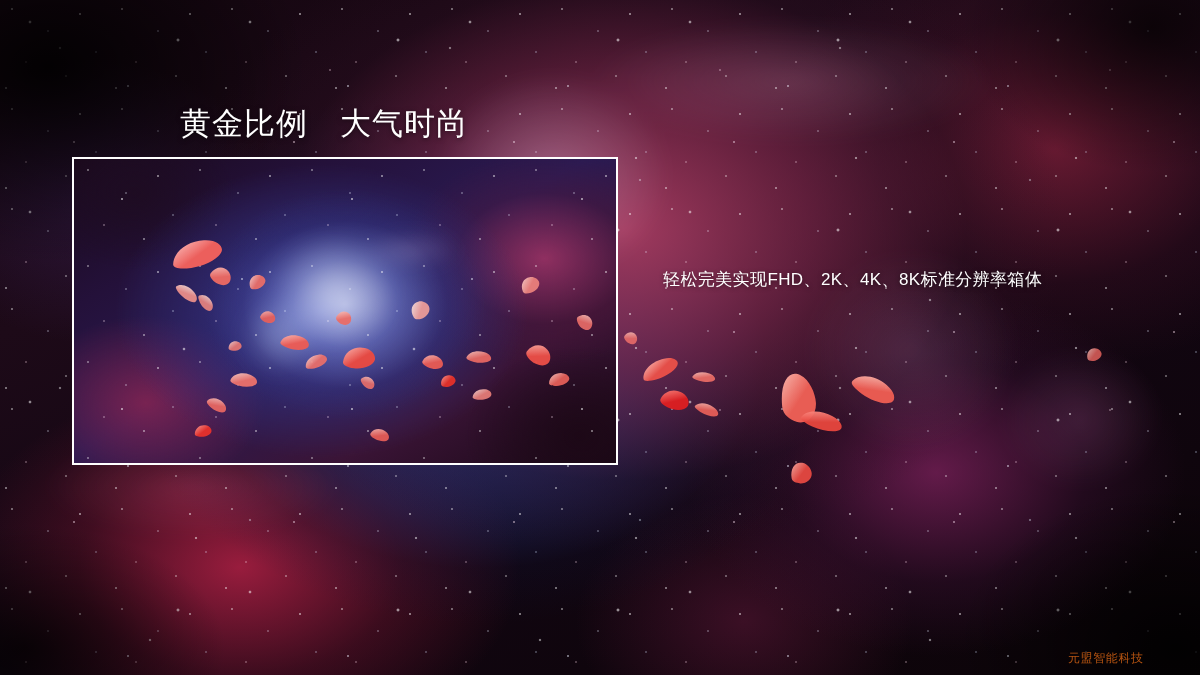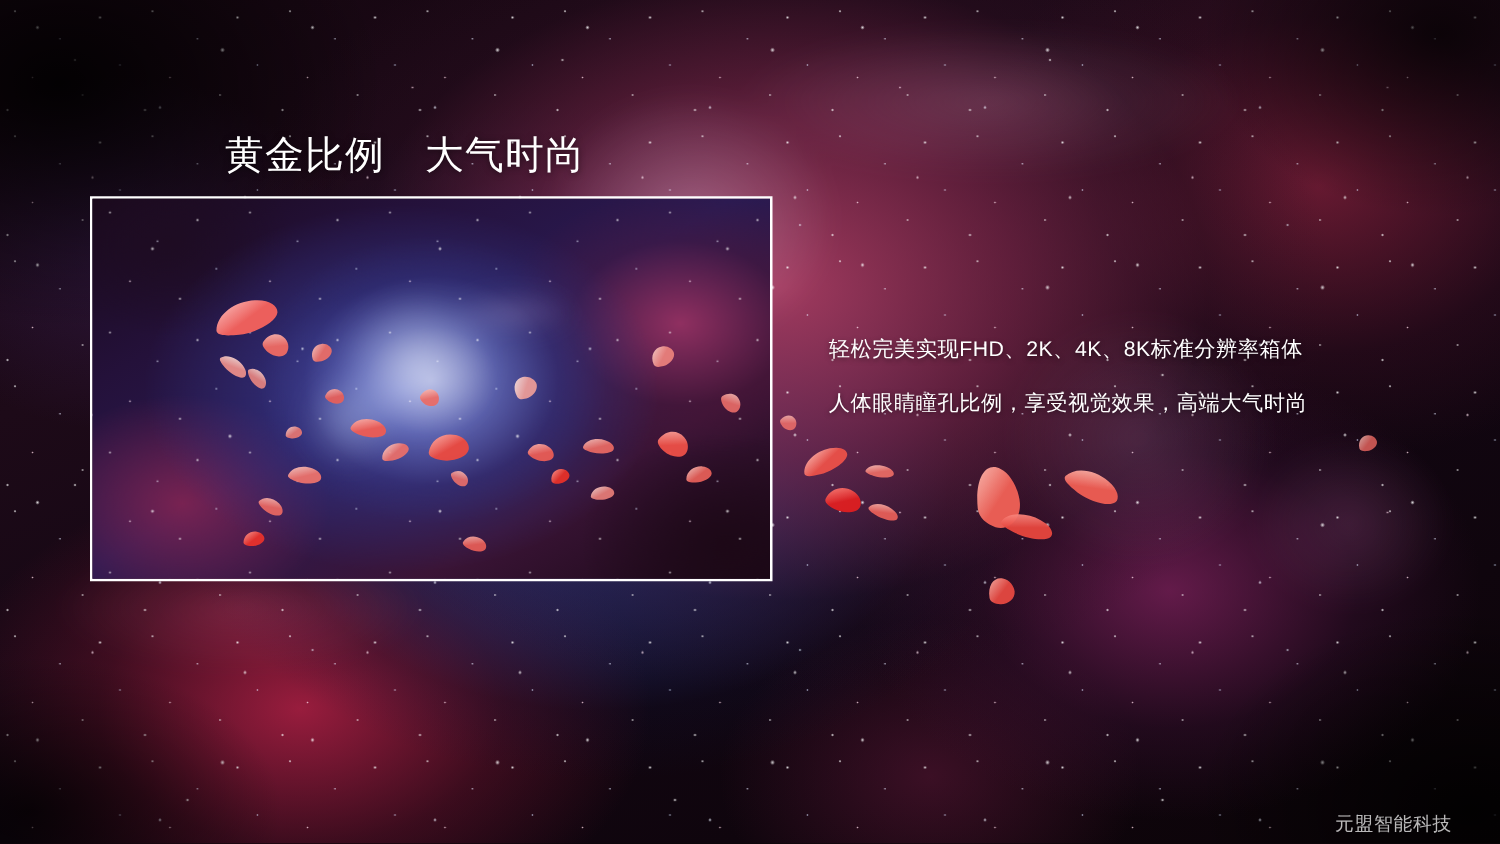--- a/index.html
+++ b/index.html
@@ -151,22 +151,22 @@
     font-size:17px;
     line-height:43px;
     color:#ffffff;
     white-space:nowrap;
     letter-spacing:.4px;
     text-shadow:0 1px 4px rgba(0,0,0,.5);
   }
   .watermark{
     position:absolute;
     left:1068px;top:650px;
-    font-size:15px;
-    color:#ffffff;
+    font-size:12px;
+    color:#f97316;
     opacity:.72;
     letter-spacing:.6px;
     white-space:nowrap;
   }
 </style>
 </head>
 <body>
 
 <div id="slide">
 
@@ -608,18 +608,17 @@
               </defs>
               <path d="M2,30 C10,6 42,-4 70,4 C92,10 100,24 96,33 C90,46 58,52 32,47 C14,43 0,38 2,30 Z" fill="url(#inner-petals-g24)"></path>
             </svg>
           </div>
         </div>
     </div>
   </div>
 
   <div class="body-copy">
     <div class="body-line">轻松完美实现FHD、2K、4K、8K标准分辨率箱体</div>
-    <div class="body-line">人体眼睛瞳孔比例，享受视觉效果，高端大气时尚</div>
   </div>
 
   <div class="watermark">元盟智能科技</div>
 
 </div>
 
 </body></html>

